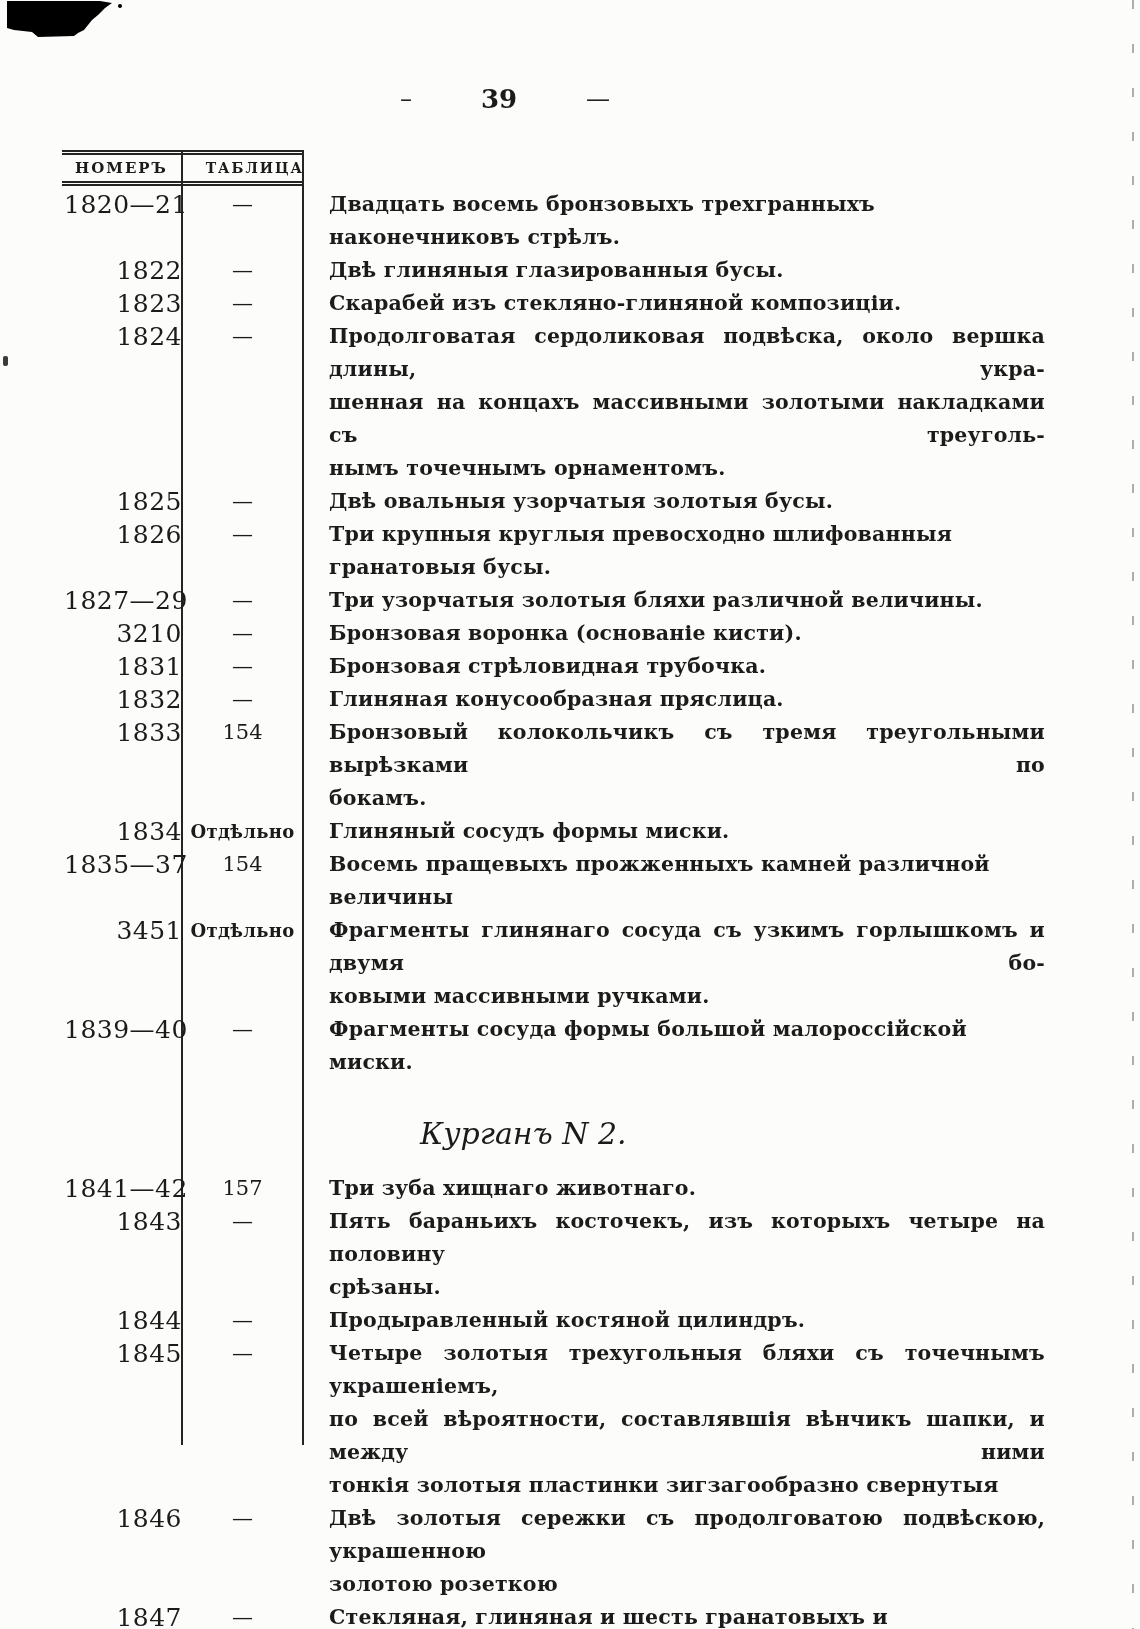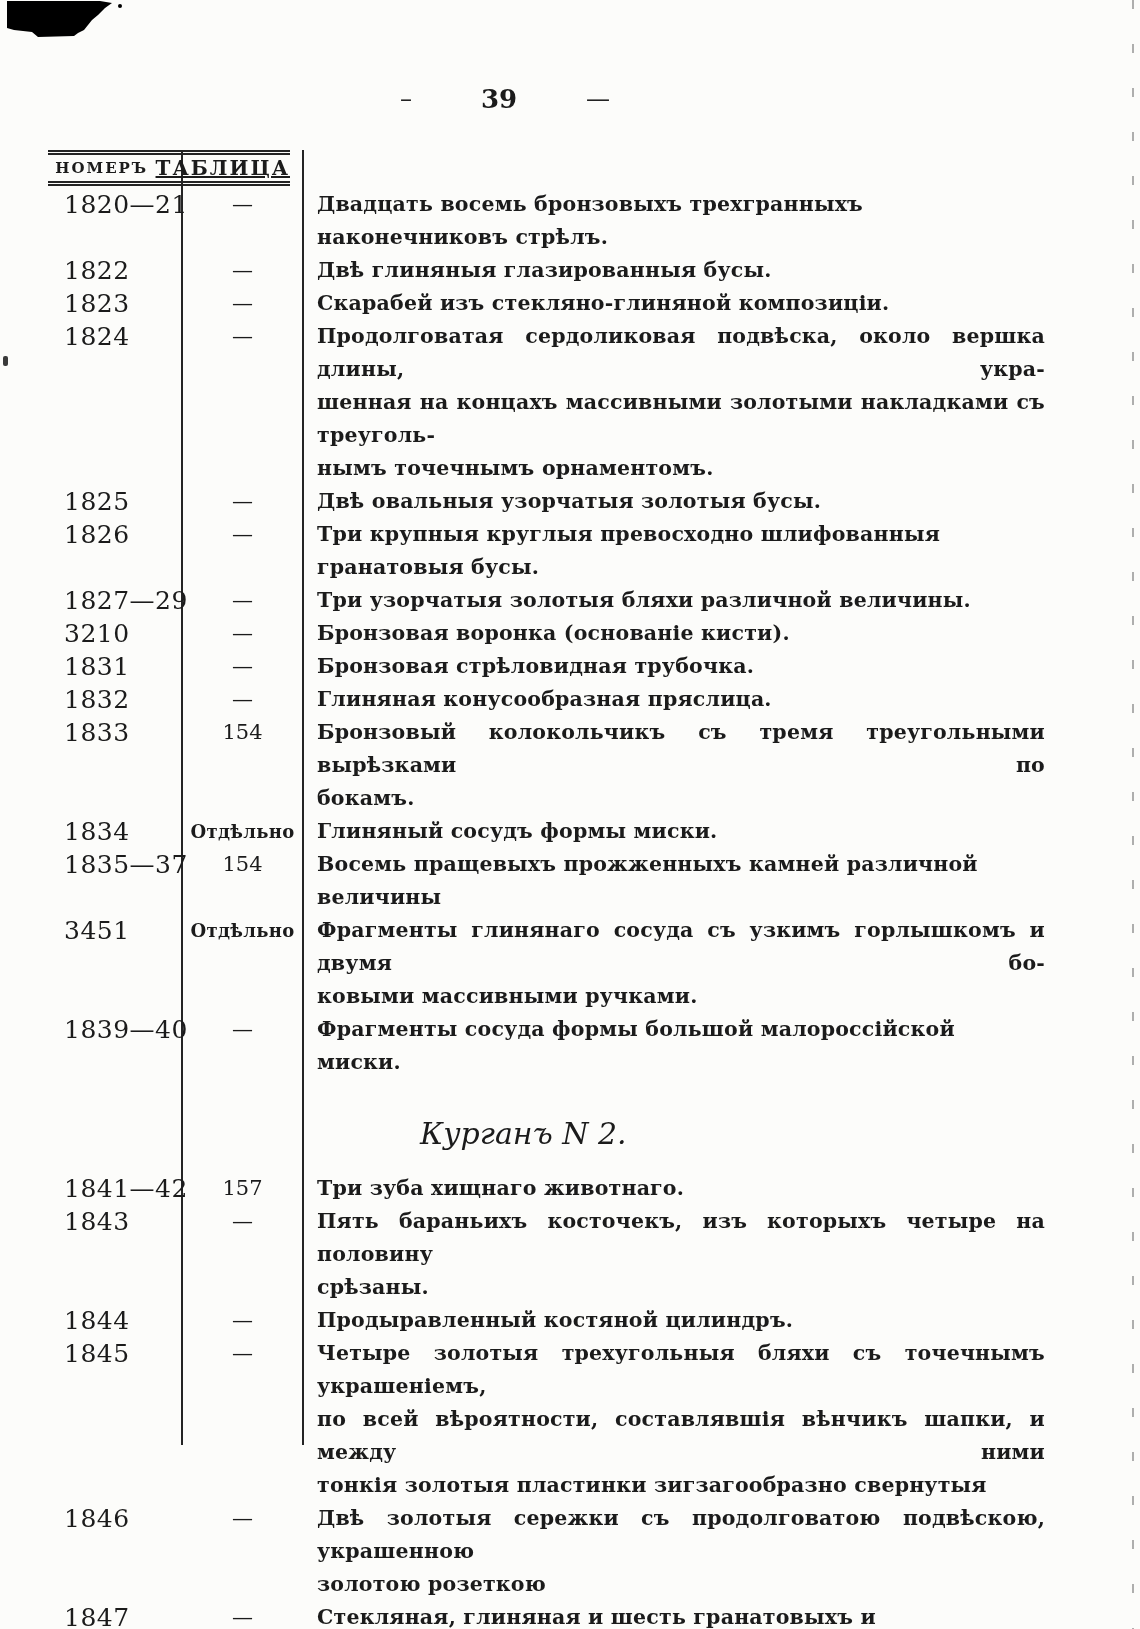--- a/index.html
+++ b/index.html
@@ -24,33 +24,33 @@
     position:absolute;top:84px;left:400px;width:210px;
     display:flex;justify-content:space-between;align-items:center;
     font-size:26px;font-weight:bold;
   }
   .pagenum .dash{font-weight:normal;font-size:24px;color:#222;}
   
   .vline{position:absolute;top:150px;width:2px;height:1295px;background:#242424;}
   .vline.v1{left:181px;}
   .vline.v2{left:302px;}
   .thead{
-    position:absolute;left:48px;top:150px;width:242px;height:36px;
+    position:absolute;left:62px;top:150px;width:242px;height:36px;
     border-top:5px double #242424;border-bottom:5px double #242424;
     display:flex;align-items:center;box-sizing:border-box;
   }
   .thead .h1{width:119px;text-align:center;font-weight:bold;font-size:15px;letter-spacing:2px;}
-  .thead .h2{flex:1;text-align:left;font-weight:bold;font-size:20px;letter-spacing:2px;text-decoration:underline;}
+  .thead .h2{flex:1;text-align:right;font-weight:bold;font-size:14px;letter-spacing:2px;}
   
   .rows{position:absolute;left:64px;top:188px;width:981px;}
   .row{display:flex;align-items:flex-start;}
-  .c1{width:118px;text-align:left;font-size:25px;line-height:33px;letter-spacing:0.5px;white-space:nowrap;}
+  .c1{width:118px;text-align:right;font-size:25px;line-height:33px;letter-spacing:0.5px;white-space:nowrap;}
   .c2{width:121px;text-align:center;font-size:21px;line-height:33px;}
   .c2.word{font-weight:bold;font-size:18px;letter-spacing:0.3px;}
-  .c3{flex:1;padding-left:14px;font-weight:bold;font-size:20.5px;line-height:33px;letter-spacing:0.2px;}
+  .c3{flex:1;padding-left:14px;font-weight:bold;font-size:20.5px;line-height:33px;letter-spacing:0.2px;margin-left:12px;}
   .ln.j{text-align:justify;text-align-last:justify;}
   .heading{
     margin-top:36px;margin-bottom:19px;height:38px;
     padding-left:356px;
     font-style:italic;font-size:30px;line-height:38px;
   }
 </style>
 </head>
 <body>
 

